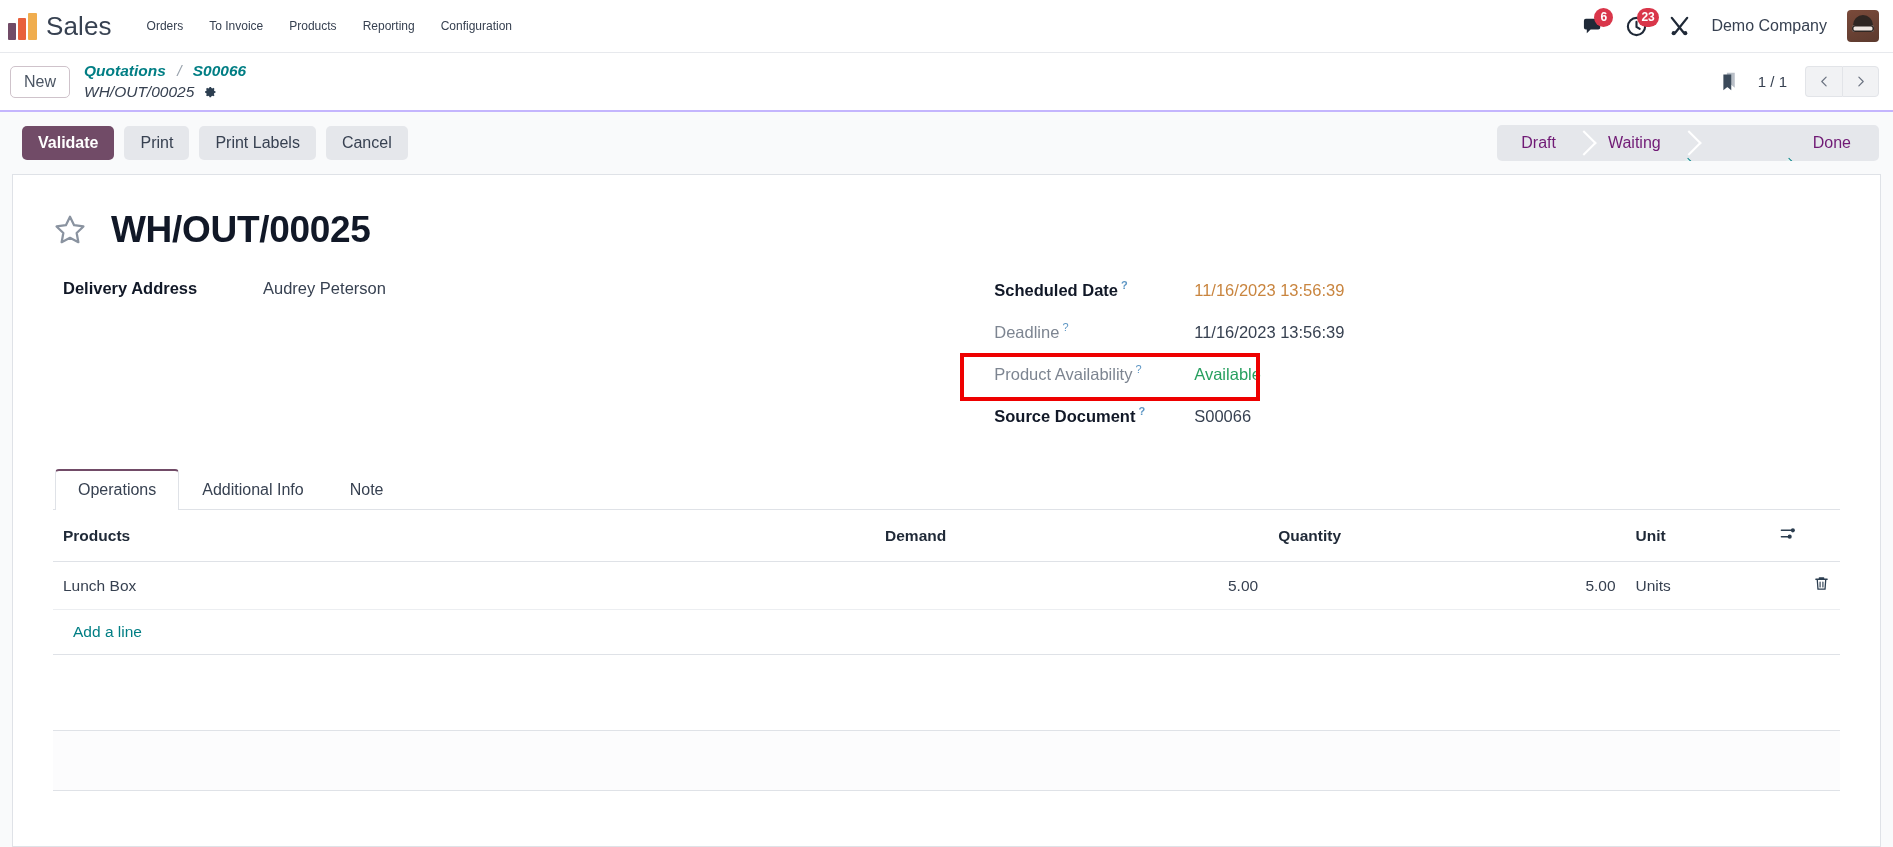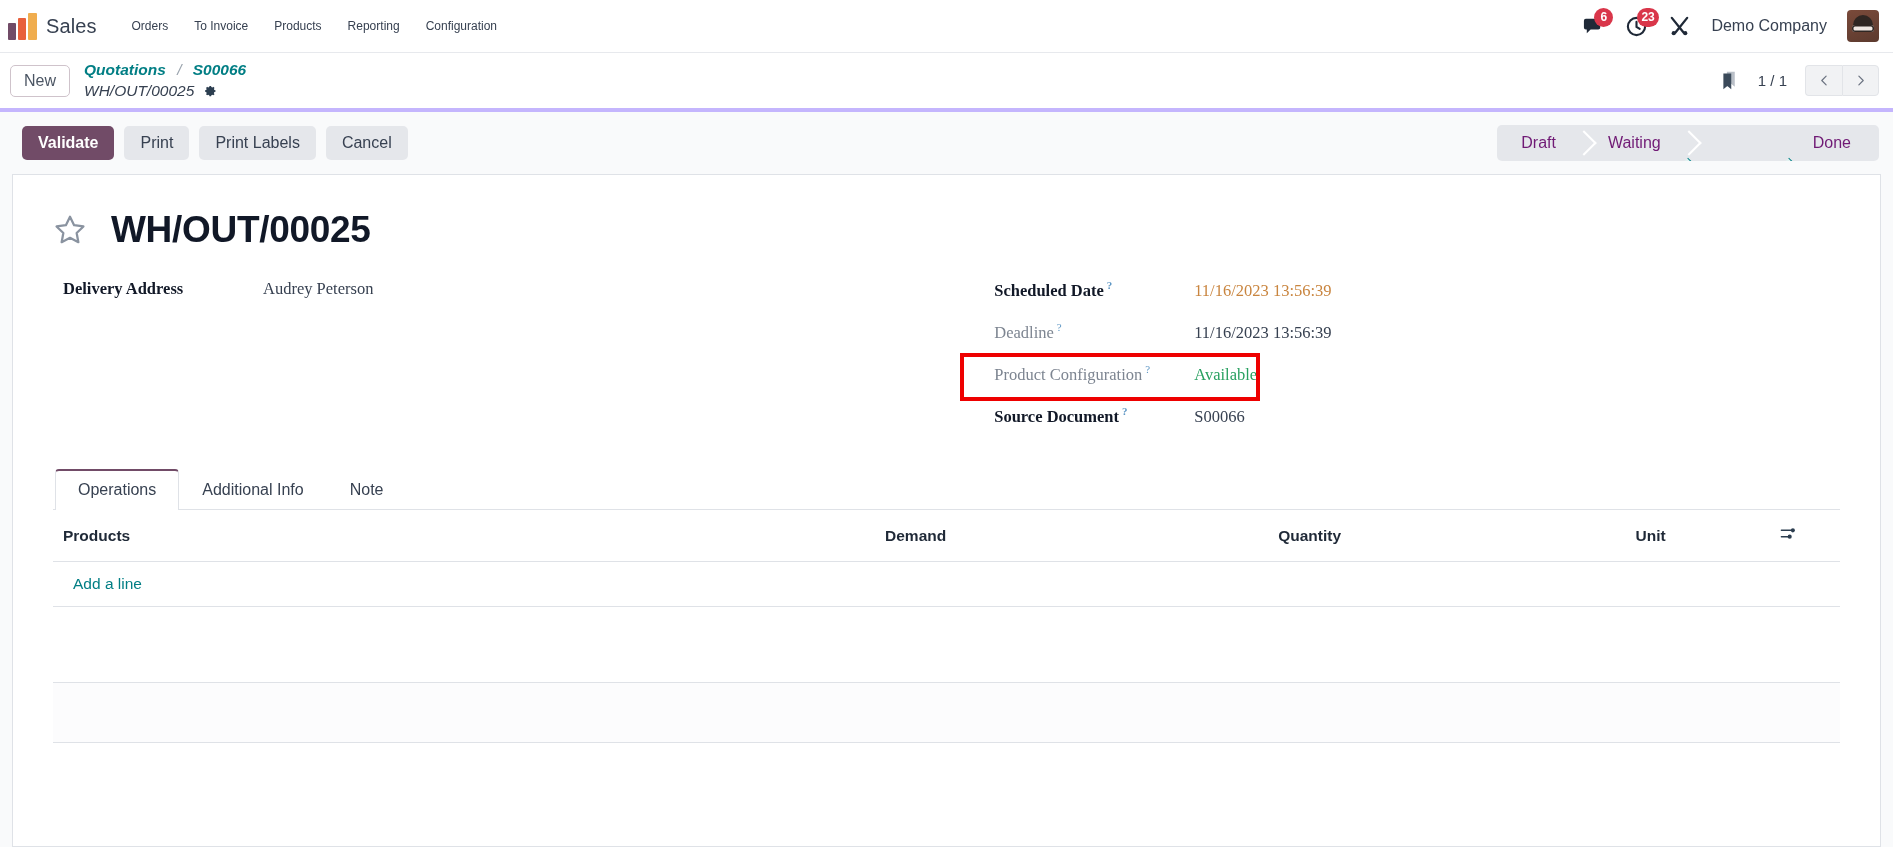--- a/index.html
+++ b/index.html
@@ -24,21 +24,21 @@
     width: 30px; height: 28px;
     display: flex; align-items: flex-end; gap: 2px;
     margin-right: 8px;
   }
   .brand-logo i { display: block; border-radius: 1px; }
   .bar-a { width: 8px; height: 17px; background: #714b67; }
   .bar-b { width: 8px; height: 22px; background: #e8603c; }
   .bar-c { width: 9px; height: 27px; background: #f0ad4e; }
 
   .brand-name {
-    font-size: 20px;
+    font-size: 26px;
     color: #374151;
     margin-right: 22px;
     letter-spacing: .1px;
   }
   .menu-item {
     font-size: 12px;
     color: #374151;
     padding: 6px 13px;
     cursor: pointer;
     border-radius: 3px;
@@ -86,21 +86,21 @@
     box-shadow: inset 0 0 0 1.5px #2f2622;
   }
 
   
   .crumb-row {
     height: 59px;
     display: flex;
     align-items: center;
     padding: 0 14px 0 10px;
     background: #ffffff;
-    border-bottom: 4px solid #c4b5fd;
+    border-bottom: 2px solid #c4b5fd;
   }
   .new-btn {
     font-size: 16px;
     color: #4b5563;
     background: #fff;
     border: 1px solid #cfc3cb;
     border-radius: 5px;
     padding: 6px 13px;
     margin-right: 14px;
     cursor: pointer;
@@ -224,21 +224,21 @@
 
   .title-row { display: flex; align-items: center; gap: 24px; margin-bottom: 28px; }
   .star-icon { color: #8a93a0; cursor: pointer; display: flex; }
   .record-title {
     font-size: 37px;
     font-weight: 700;
     color: #111827;
     letter-spacing: -.3px;
   }
 
-  .fields-grid { display: flex; gap: 0; font-family: Liberation Serif, serif; }
+  .fields-grid { display: flex; gap: 0; }
   .col-left { width: 52%; padding-left: 10px; }
   .col-right { width: 48%; padding-left: 12px; position: relative; }
 
   .field-row { display: flex; align-items: baseline; margin-bottom: 18px; height: 24px; }
   .flabel {
     font-size: 16.5px;
     width: 200px;
     flex: 0 0 200px;
     white-space: nowrap;
   }
@@ -451,21 +451,21 @@
 
         <div class="field-row">
           <span class="flabel muted">
             <span>Deadline</span><span class="help-q">?</span>
           </span>
           <span class="fvalue">11/16/2023 13:56:39</span>
         </div>
 
         <div class="field-row">
           <span class="flabel muted">
-            <span>Product Configuration</span><span class="help-q">?</span>
+            <span>Product Availability</span><span class="help-q">?</span>
           </span>
           <span class="fvalue green">Available</span>
         </div>
 
         <div class="field-row">
           <span class="flabel bold">
             <span>Source Document</span><span class="help-q">?</span>
           </span>
           <span class="fvalue">S00066</span>
         </div>
@@ -502,20 +502,34 @@
                     <path d="M3 8h14M3 16h10" stroke="#2c3e50" stroke-width="1.8" stroke-linecap="round" fill="none"></path>
                     <circle cx="17.5" cy="8" r="2.6" fill="#2c3e50"></circle>
                     <circle cx="13.5" cy="16" r="2.6" fill="#2c3e50"></circle>
                   </svg>
                 </span>
               </th>
             </tr>
           </thead>
           <tbody>
             <tr>
+              <td>Lunch Box</td>
+              <td class="num">5.00</td>
+              <td class="num">5.00</td>
+              <td>Units</td>
+              <td class="th-icon">
+                <span class="trash-icon">
+                  <svg width="17" height="17" viewBox="0 0 24 24">
+                    <path d="M4 6h16M9 6V4h6v2M6 6l1 14h10l1-14" fill="none" stroke="#2c3e50" stroke-width="1.8" stroke-linecap="round" stroke-linejoin="round"></path>
+                    <path d="M10 10v7M14 10v7" fill="none" stroke="#2c3e50" stroke-width="1.6" stroke-linecap="round"></path>
+                  </svg>
+                </span>
+              </td>
+            </tr>
+            <tr>
               <td colspan="5" style="padding:0 10px;border-bottom:1px solid #dfe2e7;">
                 <span class="add-line">Add a line</span>
               </td>
             </tr>
           </tbody>
         </table>
         <div class="filler-row"></div>
         <div class="filler-row2"></div>
       </div>
     </div>

